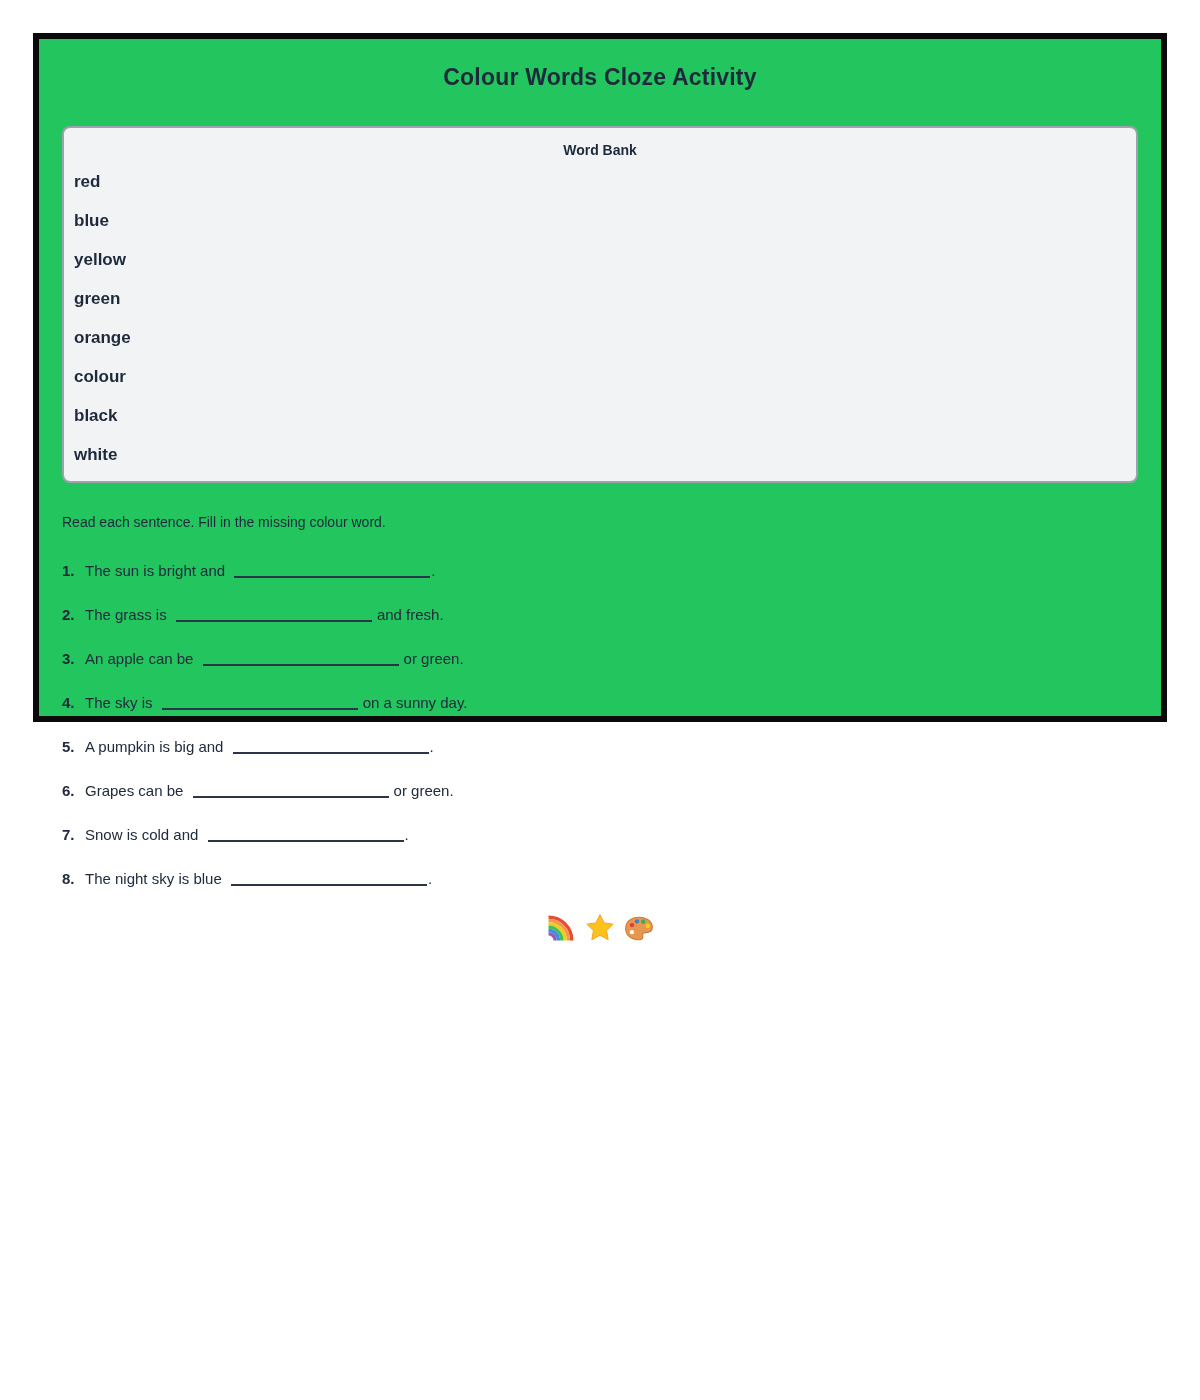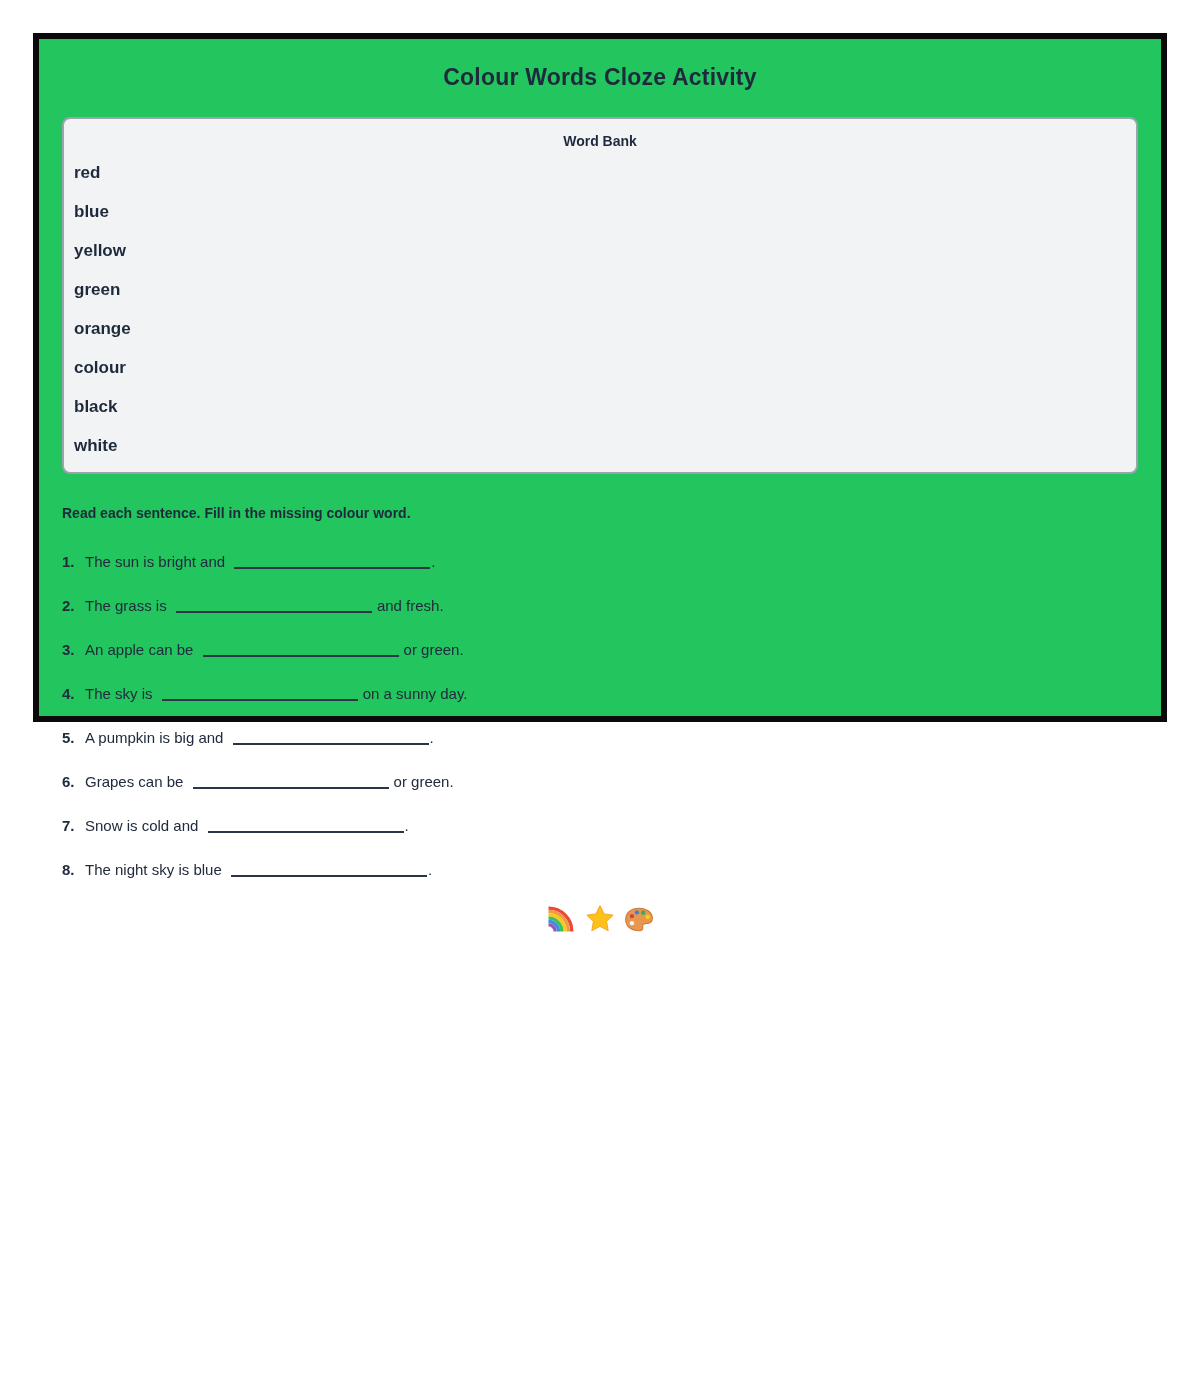--- a/index.html
+++ b/index.html
@@ -34,21 +34,21 @@
   .field-group { display: flex; align-items: flex-end; }
   .field-label { font-size: 13px; color: #1e293b; padding-bottom: 2px; }
   .write-line {
     display: inline-block;
     width: 240px;
     border-bottom: 2px solid #2a3548;
     margin-left: 6px;
     height: 12px;
   }
   .word-bank {
-    margin-top: 26px;
+    margin-top: 35px;
     background: #f1f3f5;
     border: 2px solid #9ca3af;
     border-radius: 8px;
     padding: 14px 10px 16px 10px;
   }
   .word-bank-title {
     text-align: center;
     font-size: 14px;
     font-weight: bold;
     color: #1e2a3b;
@@ -59,21 +59,21 @@
     justify-content: center;
     gap: 19px;
     font-size: 17px;
     font-weight: bold;
     color: #1e2a3b;
     flex-direction: column;
   }
   .instructions {
     margin-top: 31px;
     font-size: 14px;
-    font-weight: bold;
+    font-weight: normal;
     color: #1e2a3b;
   }
   .sentence-list { margin-top: 31px; }
   .sentence-row {
     font-size: 15px;
     line-height: 19px;
     margin-bottom: 25px;
     color: #212b3d;
     white-space: nowrap;
   }

